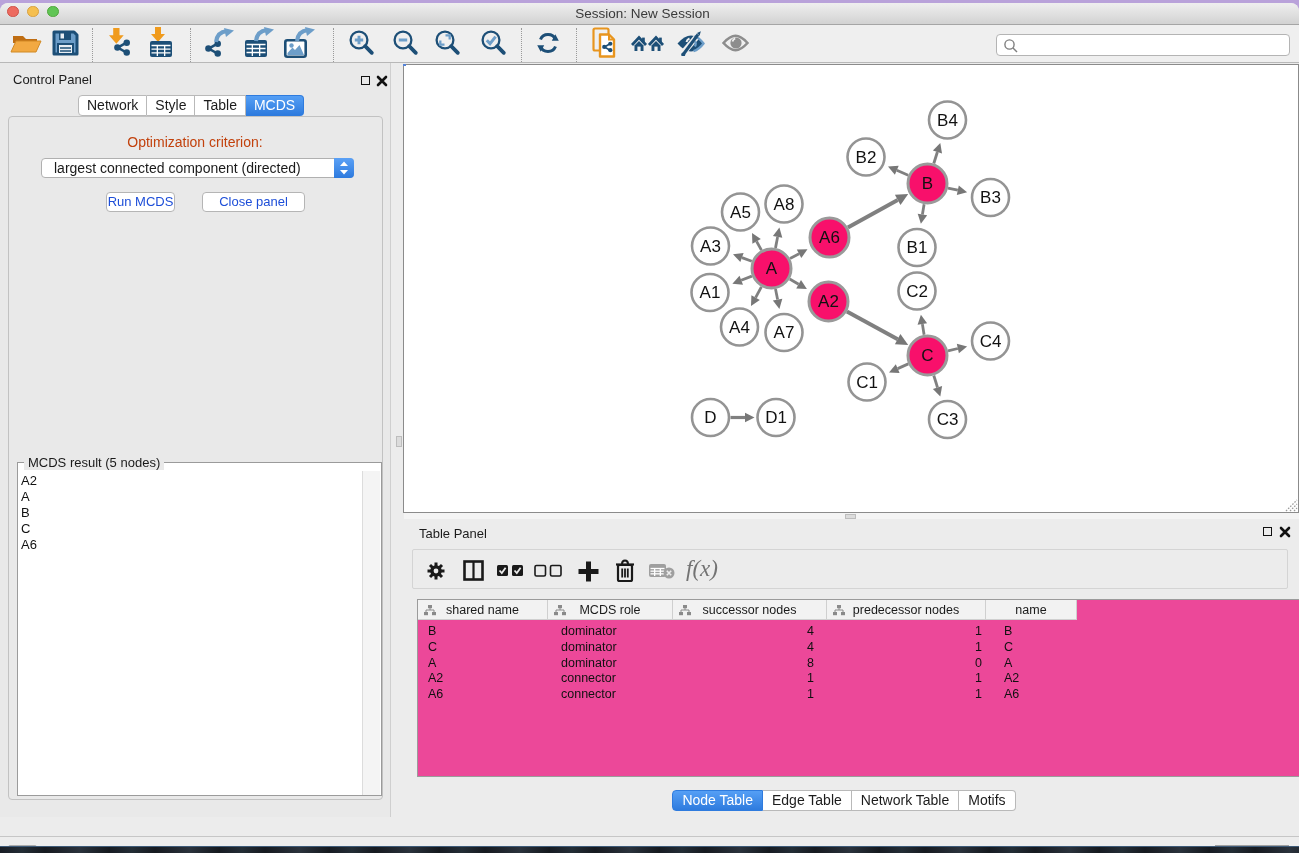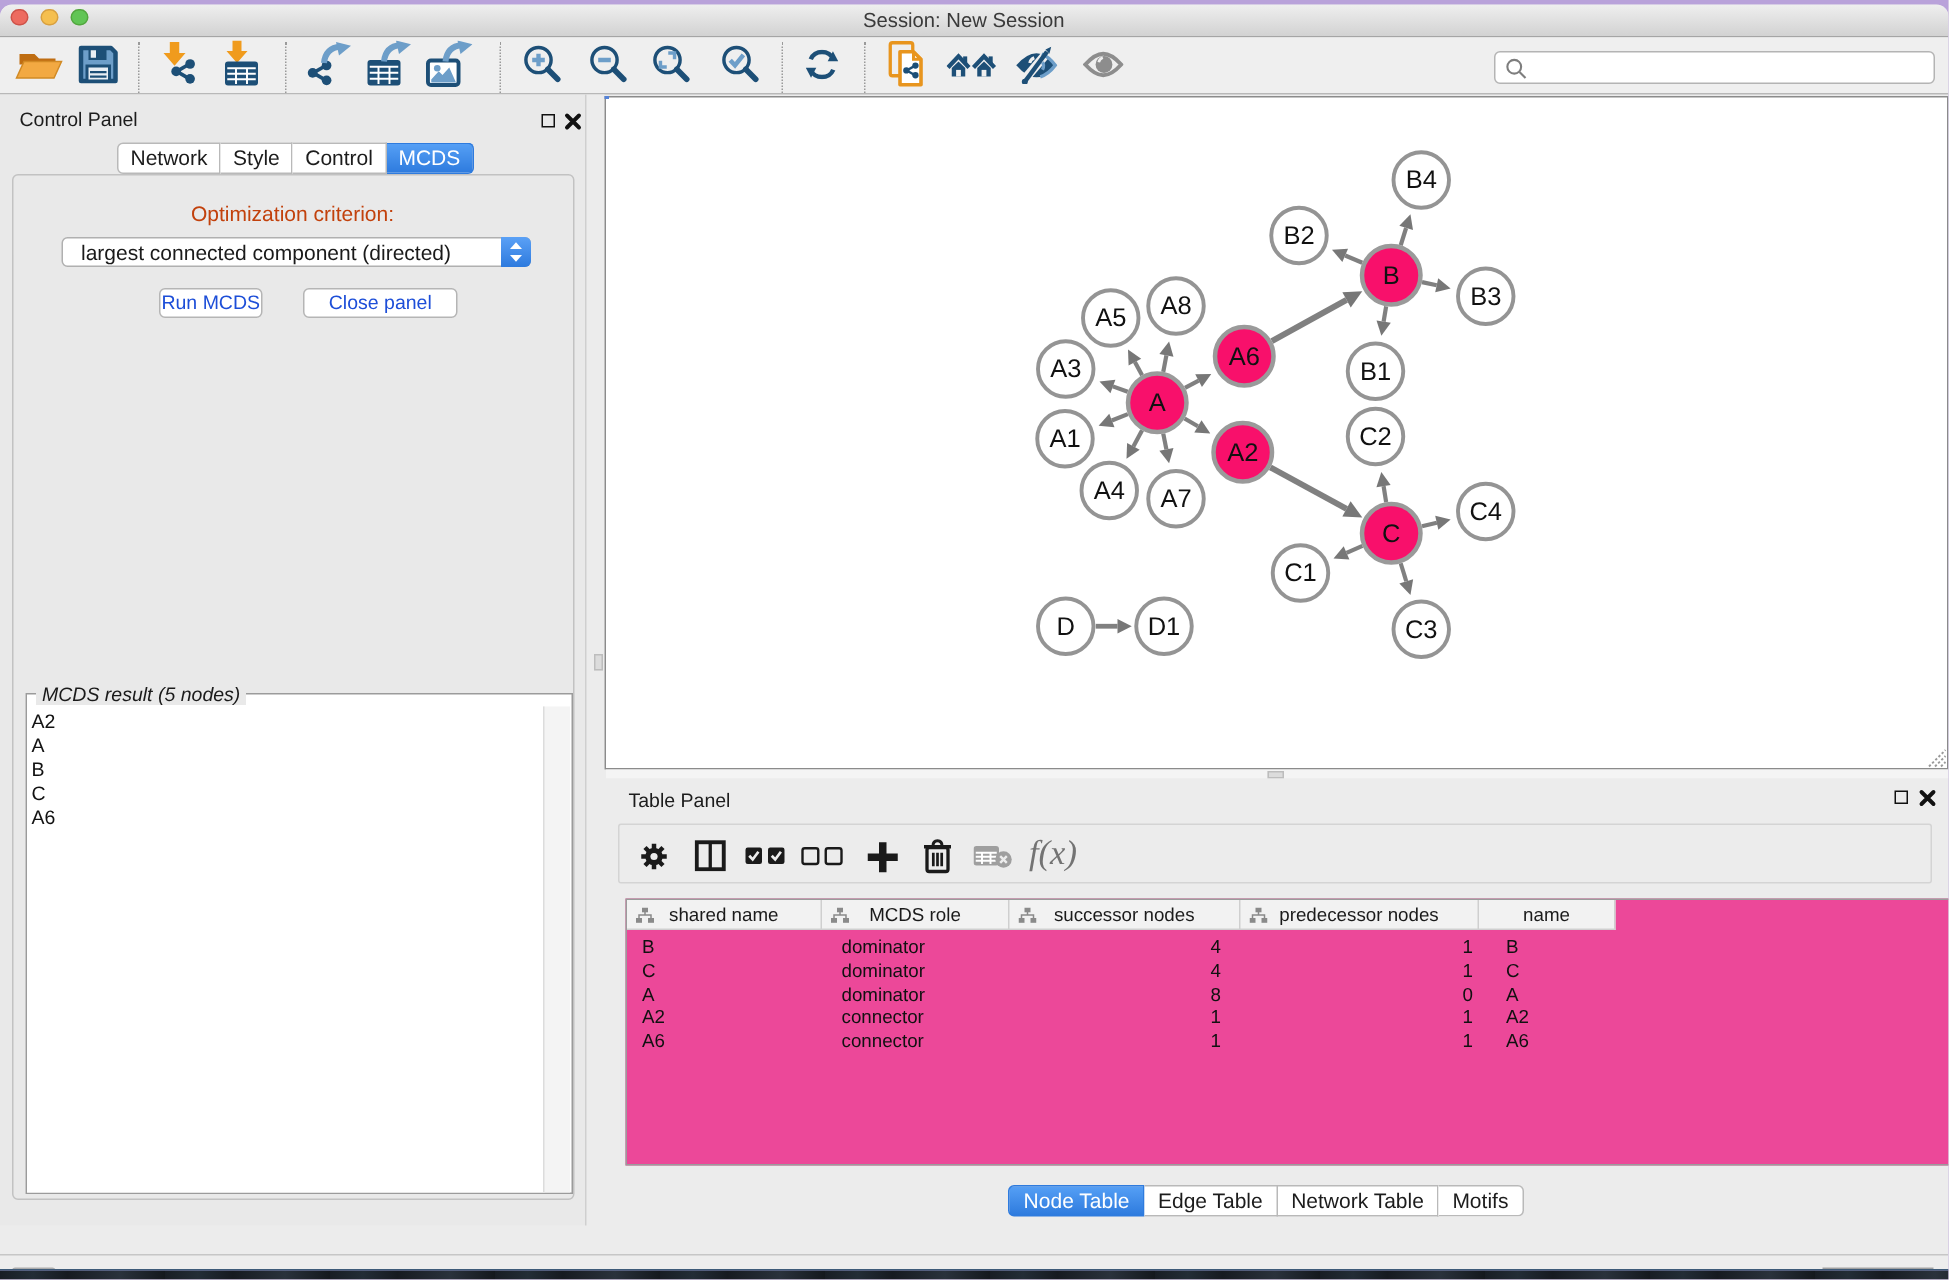--- a/index.html
+++ b/index.html
@@ -24,21 +24,21 @@
 .tabseg { top:32px; height:21px; display:flex; font-size:14px; }
 .tabseg div { background:#fff; border:1px solid #b9b9b9; border-left:none; color:#1c1c1c; text-align:center; line-height:19px; padding:0 8px; white-space:nowrap; }
 .tabseg div:first-child { border-left:1px solid #b9b9b9; border-radius:4px 0 0 4px; }
 .tabseg div:last-child { border-radius:0 4px 4px 0; }
 .tabseg div.sel { background:linear-gradient(#559ff5,#2e7bde); color:#fff; border-color:#2e7bde; }
 #optlabel { left:0; top:71px; width:390px; text-align:center; font-size:14px; color:#c2410c; }
 #dropdown { left:41px; top:95px; width:313px; height:20px; background:#fff; border:1px solid #b0b0b0; border-radius:4px; font-size:14px; color:#1a1a1a; line-height:18px; padding-left:12px; white-space:nowrap; }
 #dropstep { right:-1px; top:-1px; width:20px; height:20px; background:linear-gradient(#5ba1f6,#2d7ade); border-radius:0 4px 4px 0; }
 .btn { top:129px; height:20px; background:#fff; border:1px solid #b5b5b5; border-radius:4px; font-size:13px; color:#1d4ed8; text-align:center; line-height:18px; white-space:nowrap; }
 #fieldset { left:17px; top:399px; width:365px; height:334px; border:1px solid #9b9b9b; background:#fff; }
-#legend { left:24px; top:392px; background:#e9e9e9; padding:0 4px; font-size:13px; color:#1a1a1a;font-style:italic; }
+#legend { left:24px; top:392px; background:#e9e9e9; padding:0 4px; font-size:13px; color:#1a1a1a; }
 #mlist { left:18px; top:408px; width:345px; height:324px; background:#fff; font-size:13px; color:#111; line-height:16px; padding:2px 0 0 3px; }
 #mscroll { left:362px; top:408px; width:18px; height:324px; background:#f4f4f4; border-left:1px solid #dcdcdc; }
 
 #vsplit { left:390px; top:60px; width:13px; height:754px; background:#ececec; border-left:1px solid #cfcfcf; }
 #vgrip { left:396px; top:433px; width:6px; height:11px; background:#dcdcdc; border:1px solid #bdbdbd; }
 #hsplit { left:404px; top:510px; width:895px; height:6px; background:#f4f4f4; }
 #hgrip { left:845px; top:511px; width:11px; height:5px; background:#dcdcdc; border:1px solid #bdbdbd; }
 
 #netwin { left:403px; top:61px; width:896px; height:449px; border:1px solid #8b8b8b; background:#fff; }
 #nettitle { left:0; top:0; width:894px; height:20px; background:linear-gradient(#ededed,#d3d3d3); border-bottom:1px solid #9b9b9b; }
@@ -229,21 +229,21 @@
   <div id="cpanel" class="abs">
     <div class="hdr abs">Control Panel</div>
     <div class="abs" style="left:361px;top:13px;width:9px;height:9px;border:1.5px solid #111"></div>
       <svg class="icon" style="left:376px;top:12px" width="12" height="12" viewBox="0 0 12 12">
         <path d="M2 2 L10 10 M10 2 L2 10" stroke="#111" stroke-width="2.6" stroke-linecap="round"></path>
       </svg>
     <div class="panelbody abs"></div>
     <div class="tabseg abs" style="left:78px;">
       <div>Network</div>
         <div>Style</div>
-        <div>Control</div>
+        <div>Table</div>
         <div class="sel">MCDS</div>
     </div>
     <div id="optlabel" class="abs">Optimization criterion:</div>
     <div id="dropdown" class="abs">largest connected component (directed)
       <div id="dropstep" class="abs">
           <svg width="20" height="20" viewBox="0 0 20 20" style="position:absolute;left:0;top:0">
             <path d="M6 8 L10 3.5 L14 8 Z" fill="#fff"></path>
             <path d="M6 12 L10 16.5 L14 12 Z" fill="#fff"></path>
           </svg>
         </div>

